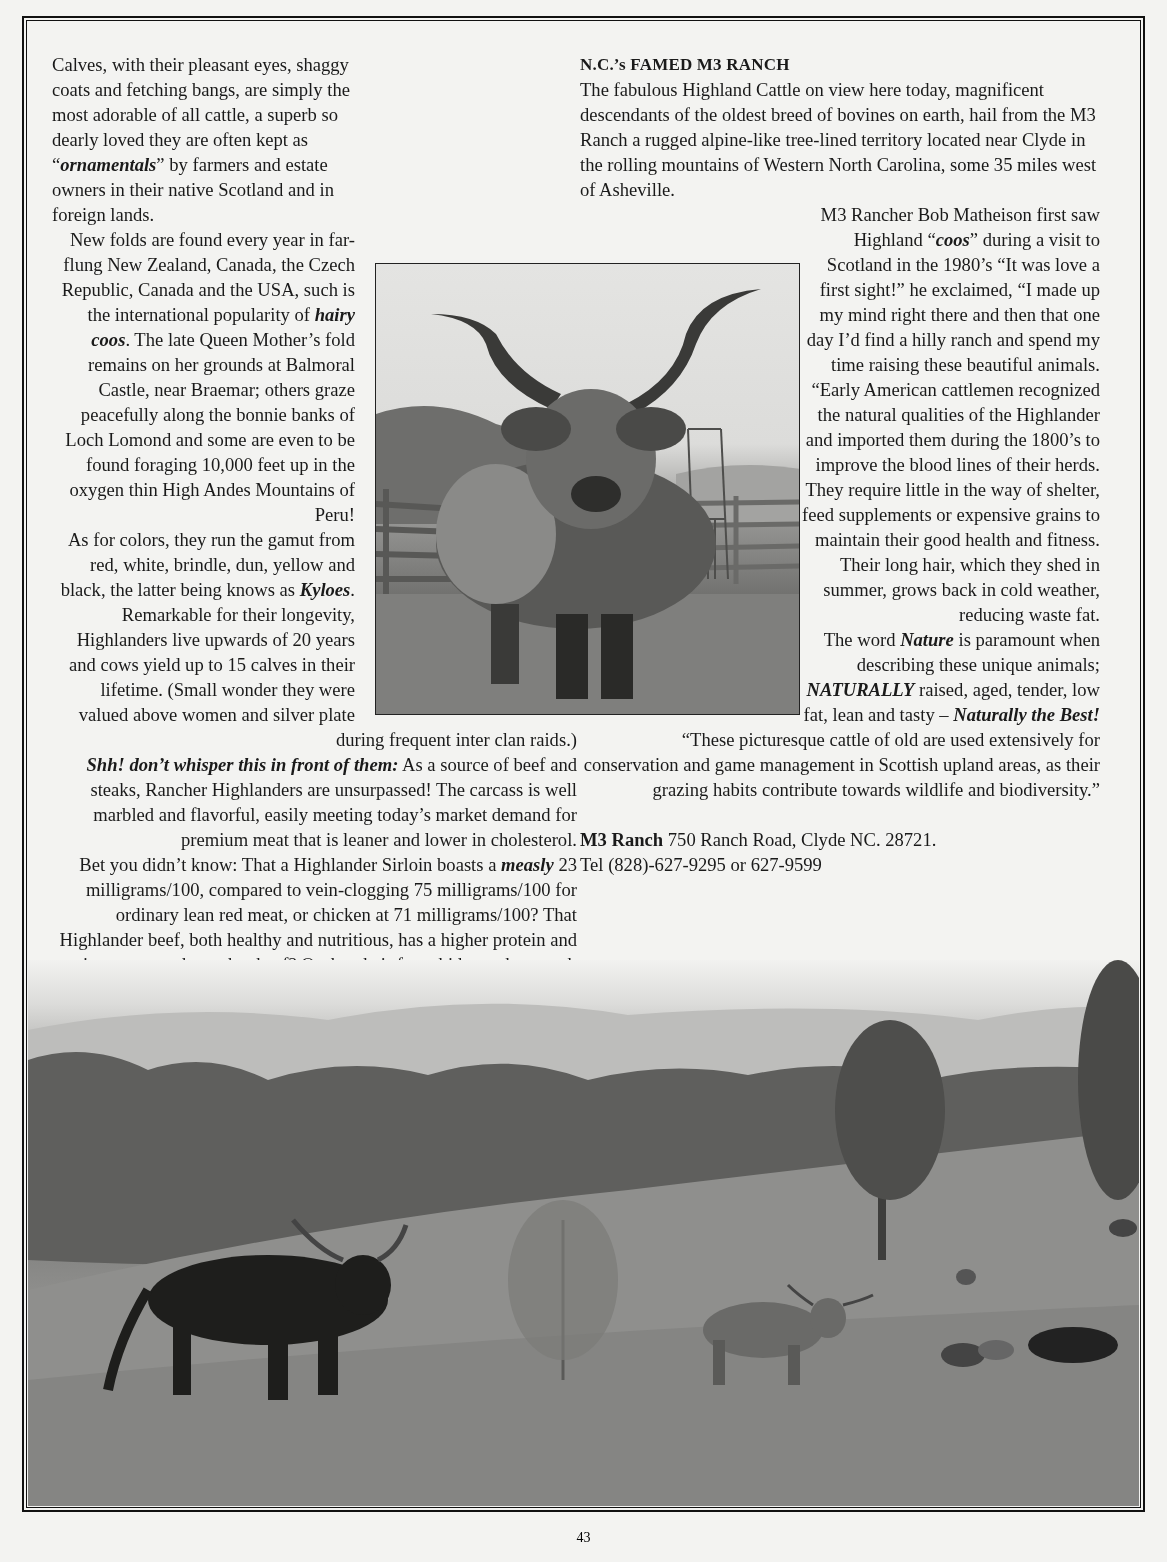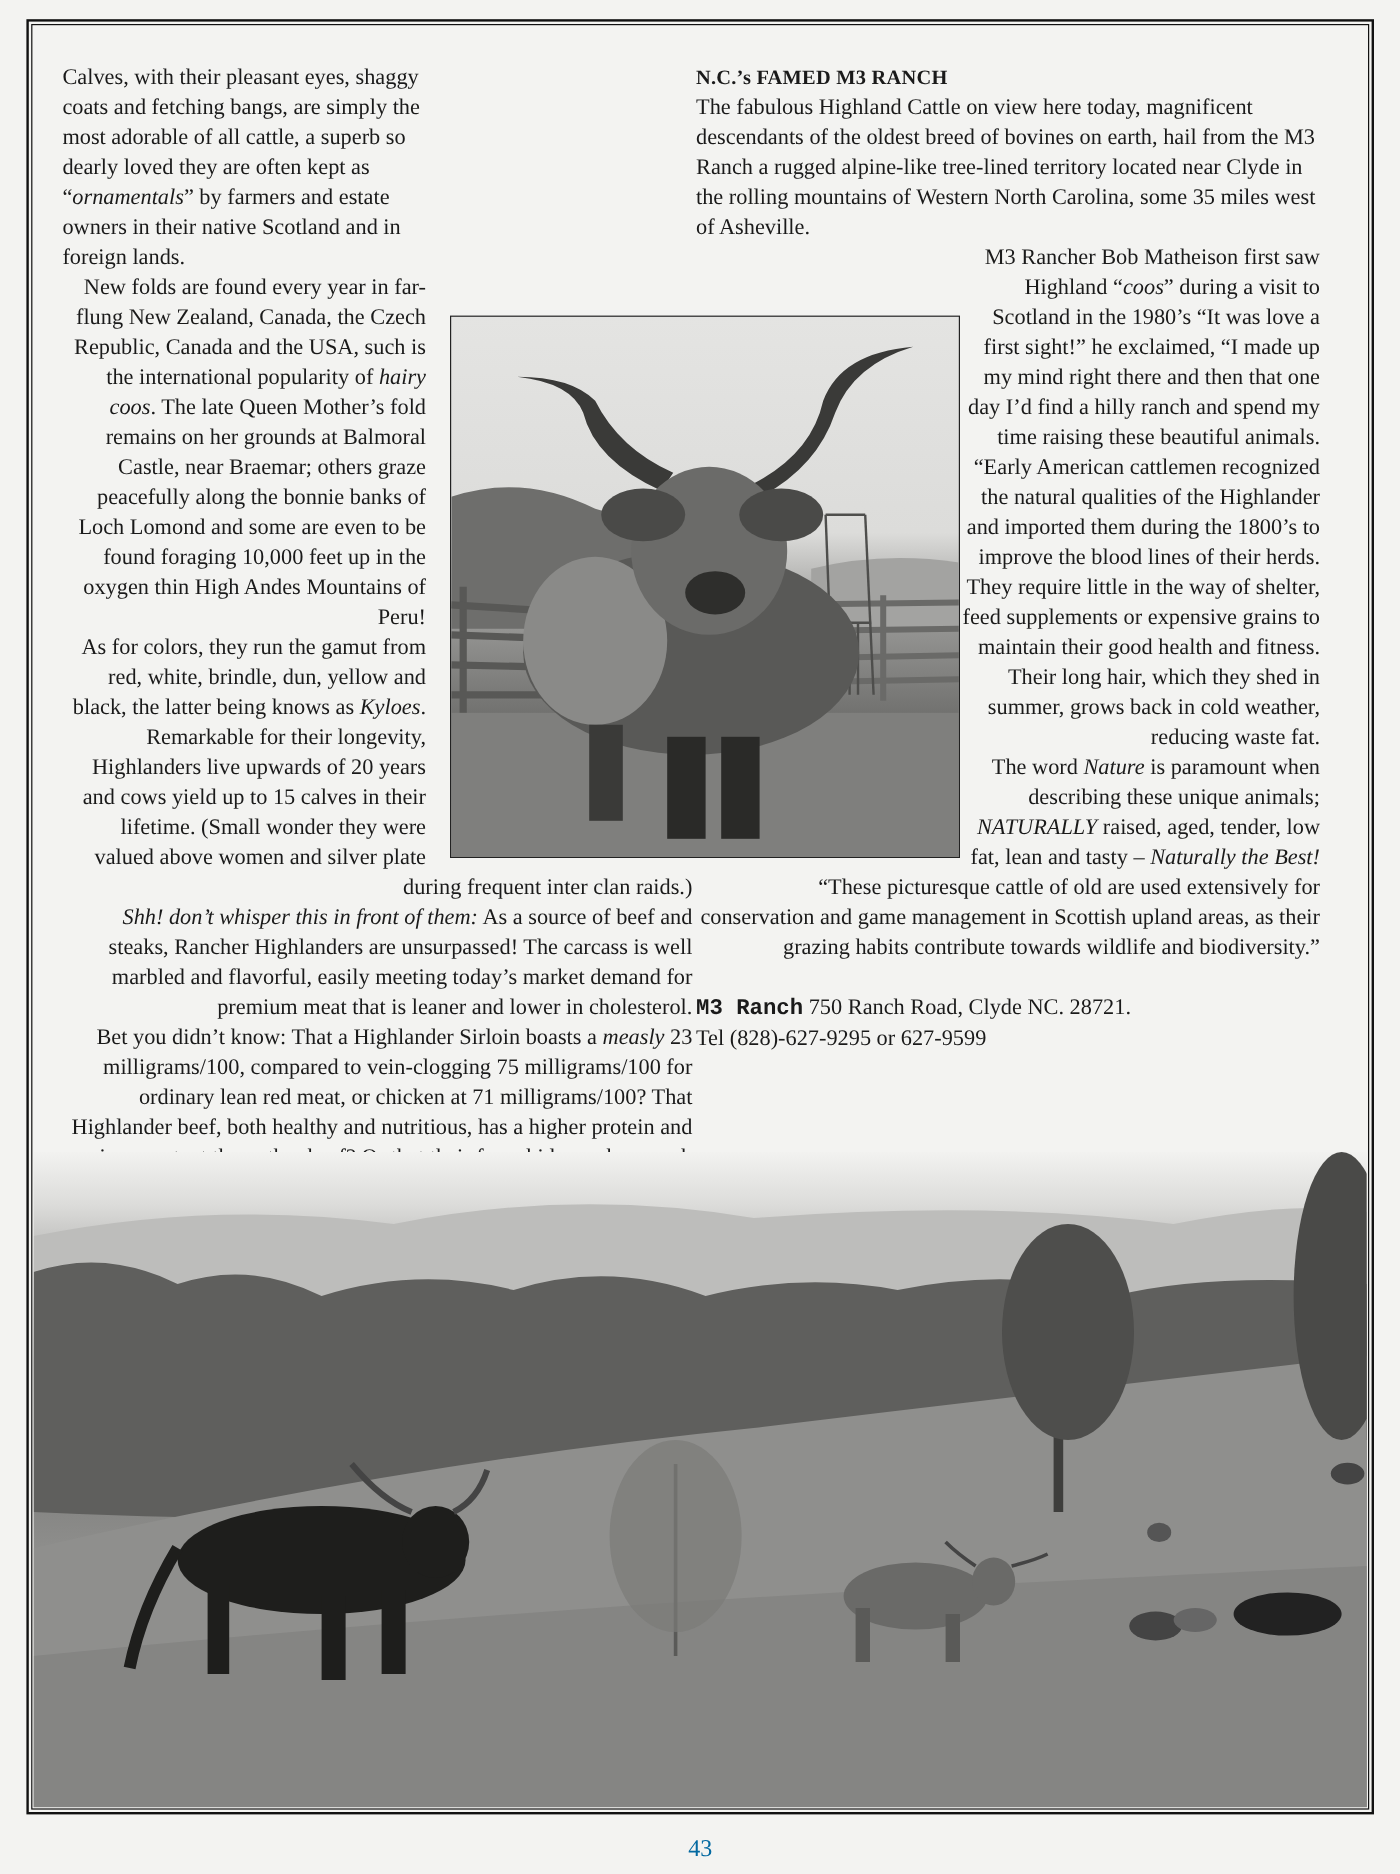--- a/index.html
+++ b/index.html
@@ -20,36 +20,36 @@
     .col {
       position: absolute; font-size: 18.6px; line-height: 25px;
     }
     .col p { margin: 0; }
     .col p.indent { text-indent: 15px; text-align: right; }
     .col-left { left: 52px; top: 52px; width: 525px; }
     .col-right { left: 580px; top: 52px; width: 520px; }
     .heading { font-weight: bold; font-size: 17px; letter-spacing: 0.2px; }
     .float-photo-left { float: right; width: 230px; height: 450px; margin-left: 0; }
     .float-photo-right { float: left; width: 216px; height: 476px; }
-    em { font-style: italic; }
-    b { font-weight: bold; font-family: Liberation Mono, monospace; }
+    em { font-style: italic; font-weight: bold; }
+    b { font-weight: bold; }
     .address { margin-top: 25px !important; }
 
     .cow-photo {
       position: absolute; left: 375px; top: 263px; width: 425px; height: 452px;
       border: 1.5px solid #222; box-sizing: border-box; overflow: hidden;
       background: linear-gradient(#e4e4e2 0%, #dcdcda 40%, #9a9a98 55%, #6e6e6c 75%, #7d7d7b 100%);
     }
     .landscape {
       position: absolute; left: 28px; top: 960px; width: 1111px; height: 546px; overflow: hidden;
       background: linear-gradient(#f2f2f0 0%, #dcdcda 8%, #a8a8a6 20%, #6a6a68 32%, #7a7a78 45%, #8d8d8b 60%, #9a9a98 80%, #888886 100%);
     }
     .page-number {
       position: absolute; left: 0; width: 1167px; top: 1530px; text-align: center;
-      font-size: 20px; font-family: "Liberation Serif", serif; color: #0369a1;
+      font-size: 14px; font-family: "Liberation Serif", serif; color: #000000;
     }
     svg { display: block; }
   </style>
 </head>
 <body>
 
 <div class="frame-outer"></div>
 <div class="frame-inner"></div>
 
 <div class="col col-left">

